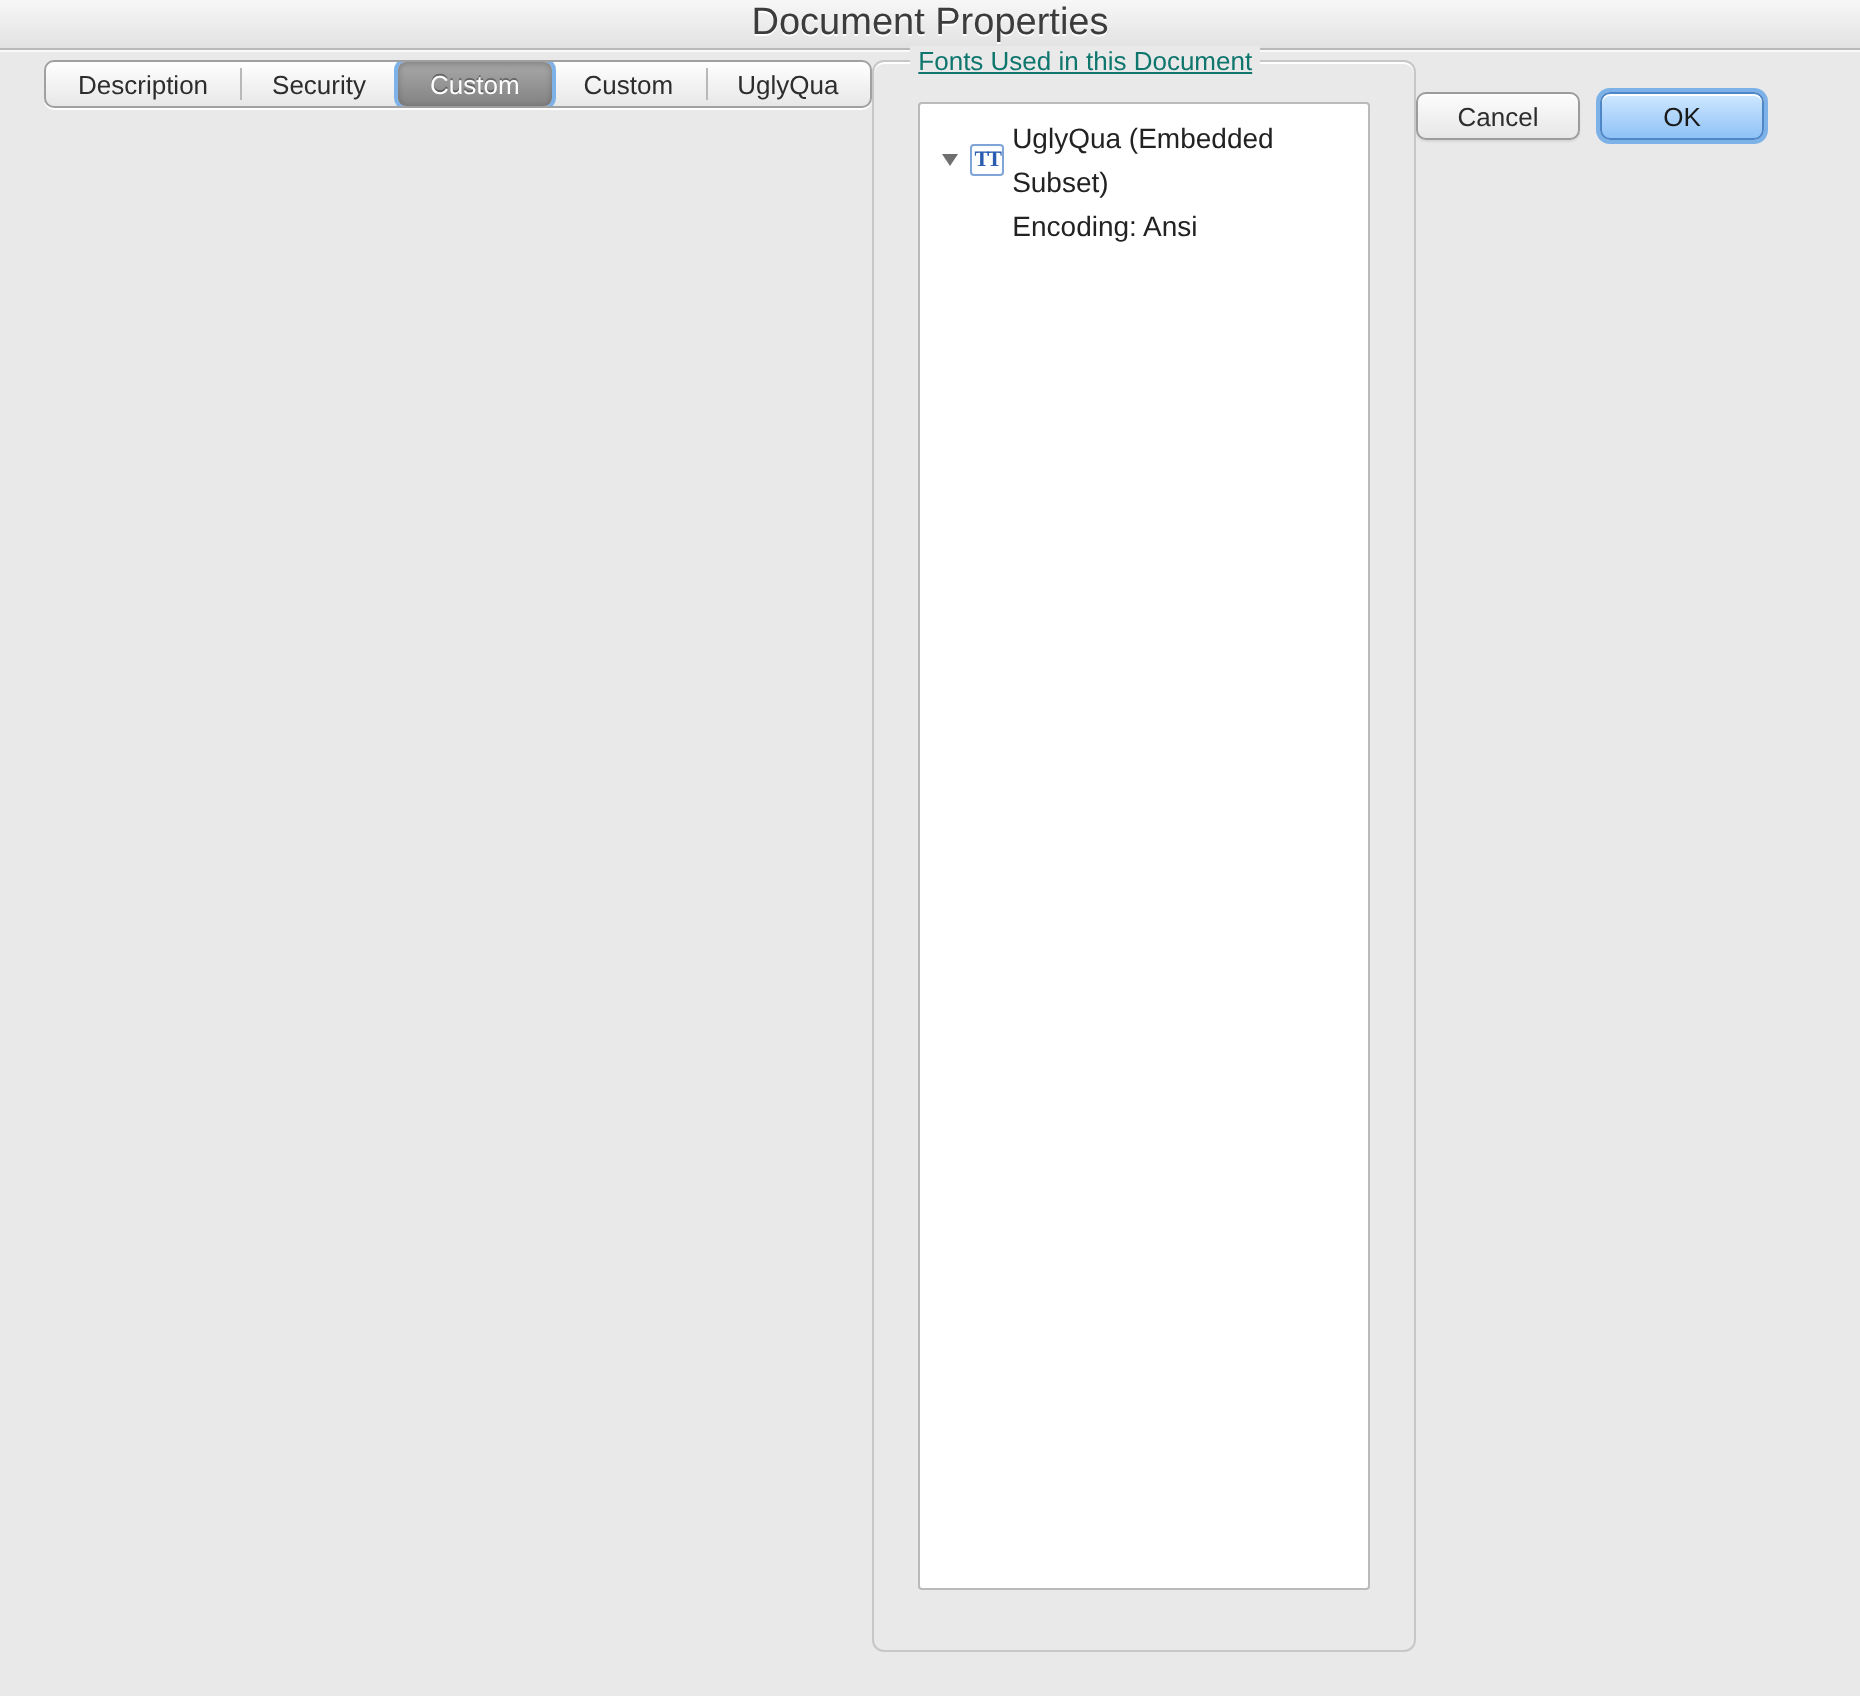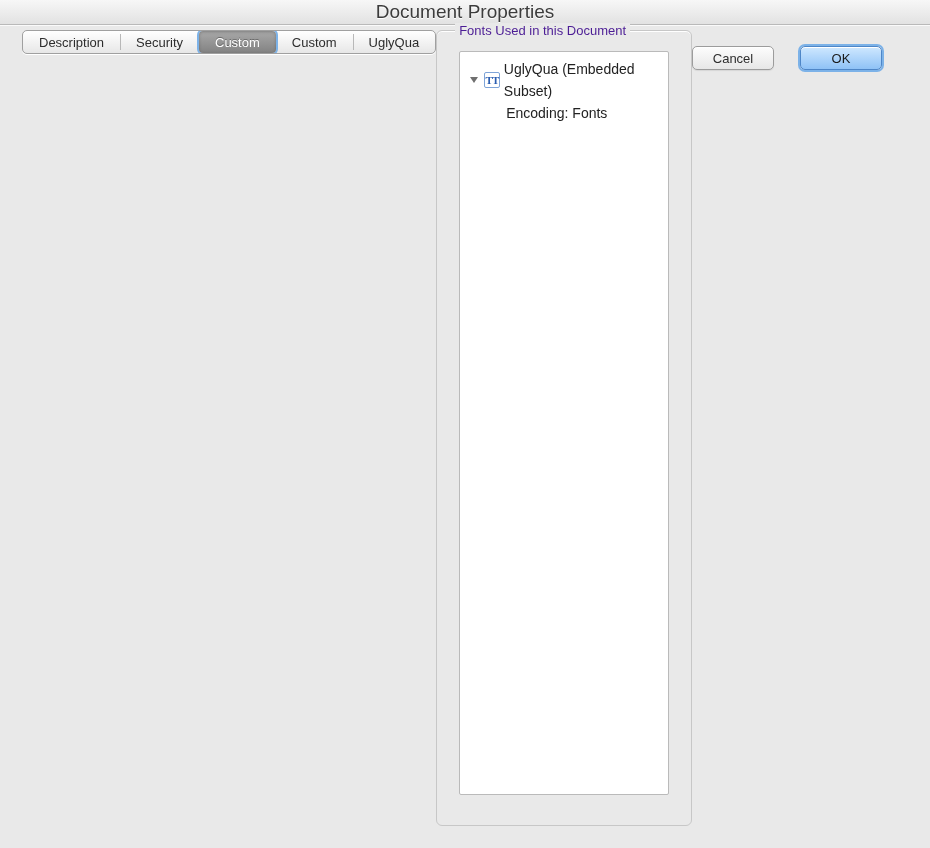--- a/index.html
+++ b/index.html
@@ -56,21 +56,22 @@
       text-shadow:0 -1px 0 rgba(0,0,0,.35);
       box-shadow:inset 0 1px 3px rgba(0,0,0,.25), 0 0 0 2px #7cb2e8;
       border-radius:4px;
     }
     .segmented button.selected::before{display:none}
     .segmented button.selected + button::before{display:none}
     
     .panel-label{
       margin:4px 0 4px 22px;
       font-size:13px;
-      color:#4c1d95;
+      color:#0f766e;
+      text-decoration:underline;
     }
     .panel{
       flex:1;
       background:#e9e9e9;
       border:1px solid #c7c7c7;
       border-radius:6px;
       padding:20px 22px 30px 22px;
       position:relative;
       box-shadow:inset 0 1px 0 #fff;
       display:flex;flex-direction:column;
@@ -102,21 +103,21 @@
       display:flex;align-items:center;justify-content:center;
       border:1px solid #7ea4d8;border-radius:2px;
       background:#fff;margin-right:0;
     }
     .tt-icon span{
       font-family:"Times New Roman",serif;font-size:11px;color:#2a5db0;
       font-weight:bold;letter-spacing:-1px;line-height:1;
     }
     
     .footer{
-      display:flex;justify-content:flex-end;gap:26px;
+      display:flex;justify-content:flex-end;gap:10px;
       padding:16px 26px 4px 0;
     }
     .btn{
       font:inherit;font-size:13px;
       height:24px;min-width:82px;padding:0 14px;
       border-radius:5px;border:1px solid #9c9c9c;
       background:linear-gradient(#fdfdfd,#e7e7e7);
       box-shadow:0 1px 0 #fff inset,0 1px 1px rgba(0,0,0,.08);
       cursor:pointer;color:#2d2d2d;
     }
@@ -154,21 +155,21 @@
               <polygon points="1,2 9,2 5,8" fill="#6f6f6f"></polygon>
             </svg>
         </span>
         <span class="tt-icon">
           <span>TT</span>
         </span>
         <span>UglyQua (Embedded Subset)</span>
       </div>
       <div class="row">
         <span class="indent1"></span>
-        <span>Encoding: Fonts</span>
+        <span>Encoding: Ansi</span>
       </div>
     </div>
   </div>
 
   <div class="footer">
     <button class="btn">Cancel</button>
     <button class="btn default">OK</button>
   </div>
 
 </div>

